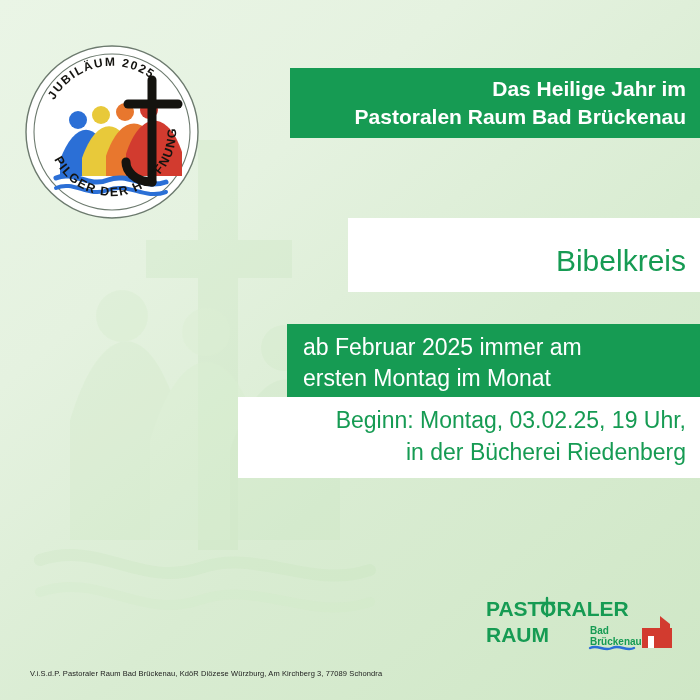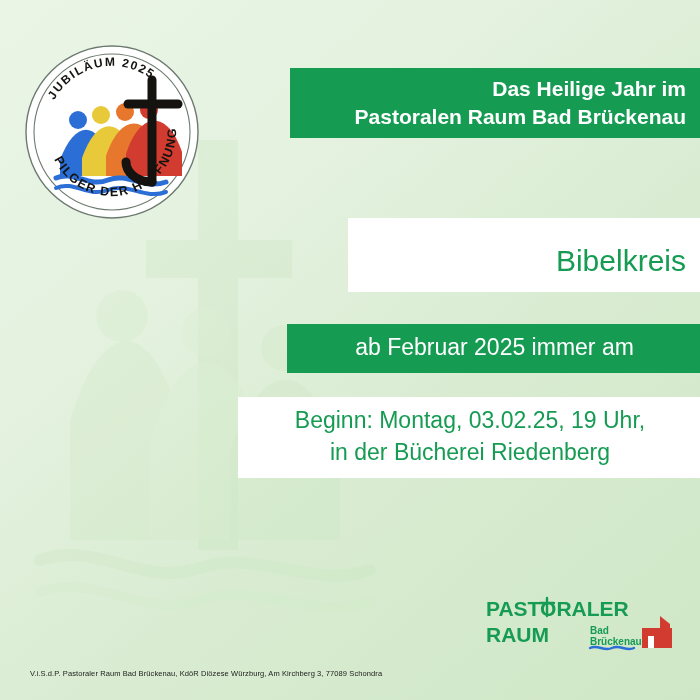--- a/index.html
+++ b/index.html
@@ -72,38 +72,38 @@
   }
   
   .info-block {
     position: absolute;
     left: 287px;
     top: 324px;
     width: 413px;
     background: #169b53;
     padding: 8px 14px 10px 16px;
     box-sizing: border-box;
-    text-align: center;
+    text-align: left;
   }
   .info-block .line {
     color: #ffffff;
     font-size: 23px;
     line-height: 1.35;
     white-space: nowrap;
   }
   
   .detail-block {
     position: absolute;
     left: 238px;
     top: 397px;
     width: 462px;
     background: #ffffff;
     padding: 8px 14px 10px 16px;
     box-sizing: border-box;
-    text-align: center;
+    text-align: right;
   }
   .detail-block .line {
     color: #169b53;
     font-size: 23px;
     line-height: 1.38;
     white-space: nowrap;
   }
   
   .logo {
     position: absolute;
@@ -199,20 +199,21 @@
     <div class="line">Das Heilige Jahr im</div>
     <div class="line">Pastoralen Raum Bad Brückenau</div>
   </div>
 
   <div class="title-block">
     <div class="line">Bibelkreis</div>
   </div>
 
   <div class="info-block">
     <div class="line">ab Februar 2025 immer am</div>
+    <div class="line">ersten Montag im Monat</div>
   </div>
 
   <div class="detail-block">
     <div class="line">Beginn: Montag, 03.02.25, 19 Uhr,</div>
     <div class="line">in der Bücherei Riedenberg</div>
   </div>
 
   <div class="brand">
     <svg viewBox="0 0 200 62" width="200" height="62" xmlns="http://www.w3.org/2000/svg">
       <text x="2" y="22" font-family="Liberation Sans, sans-serif" font-size="21" font-weight="bold" fill="#169b53">PAST<tspan fill="#169b53">O</tspan>RALER</text>

